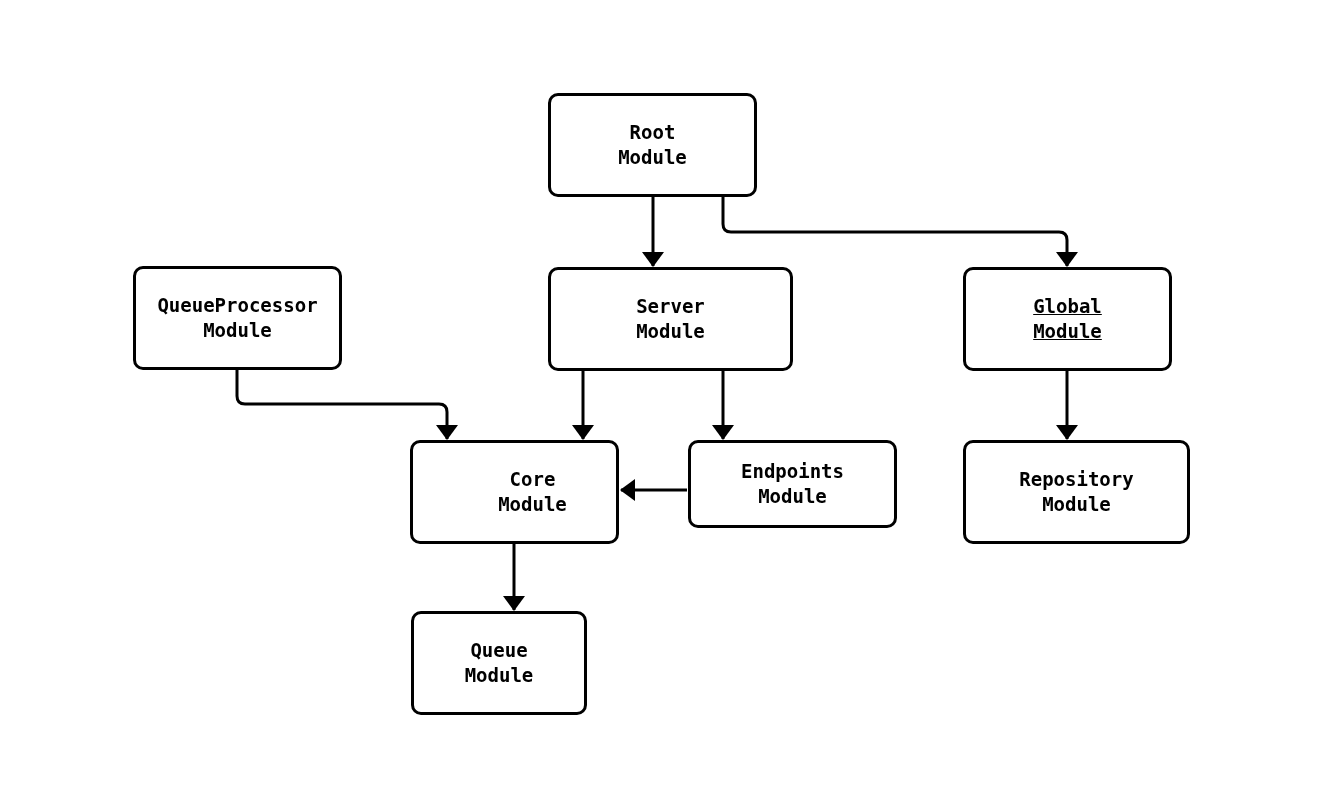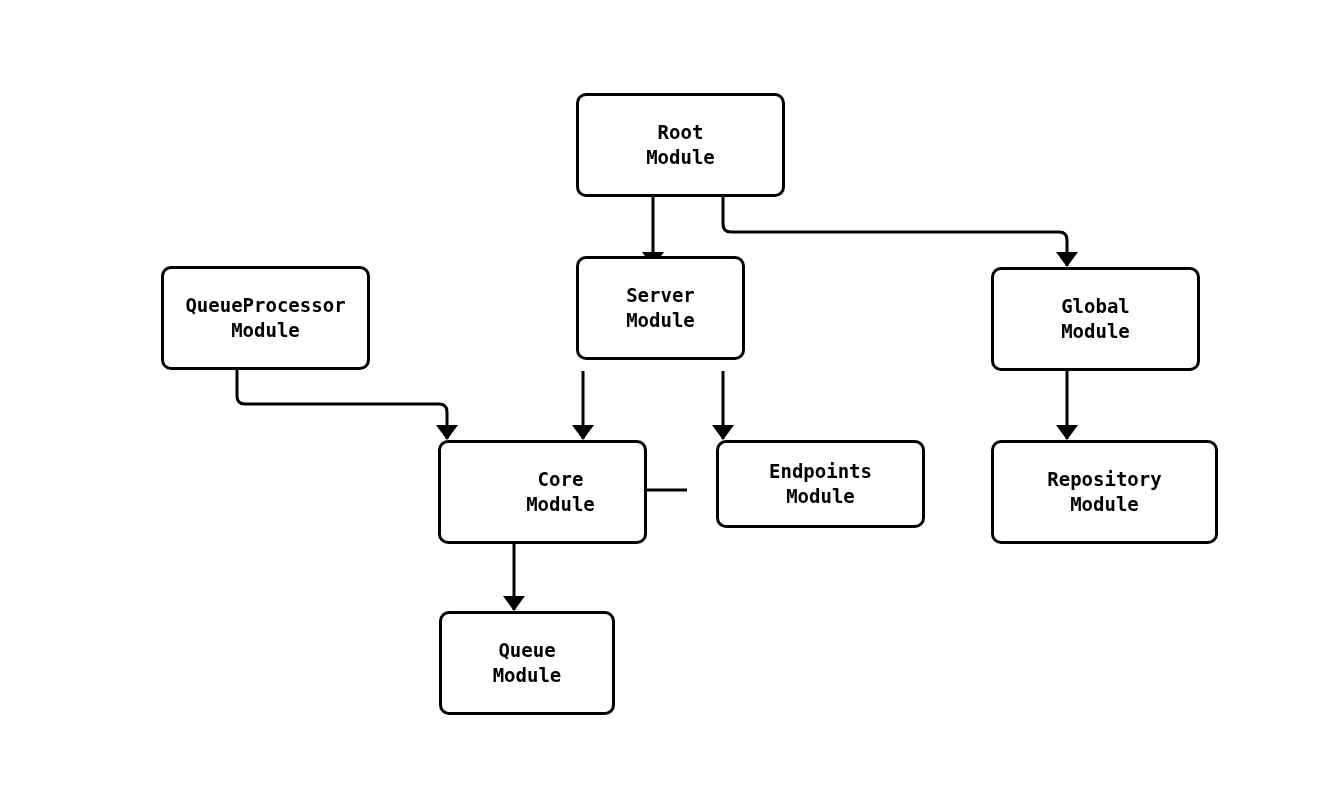--- a/index.html
+++ b/index.html
@@ -32,21 +32,20 @@
   .node {
     position: absolute;
     box-sizing: border-box;
     border: 3px solid #000000;
     border-radius: 10px;
     background: #ffffff;
     display: flex;
     align-items: center;
     justify-content: center;
     text-align: center;
-    margin-left: 28px;
   }
   .node-label {
     font-family: "DejaVu Sans Mono", monospace;
     font-weight: bold;
     font-size: 19px;
     line-height: 25px;
     color: #000000;
     white-space: pre-line;
   }
 </style>
@@ -73,25 +72,25 @@
   </svg>
   <div id="node-layer">
       <div class="node" style="left: 548px; top: 93px; width: 209px; height: 104px;">
         <span class="node-label">Root
 Module</span>
       </div>
       <div class="node" style="left: 133px; top: 266px; width: 209px; height: 104px; justify-content: center;">
         <span class="node-label">QueueProcessor
 Module</span>
       </div>
-      <div class="node" style="left: 548px; top: 256px; width: 169px; height: 104px;">
+      <div class="node" style="left: 548px; top: 267px; width: 245px; height: 104px;">
         <span class="node-label">Server
 Module</span>
       </div>
-      <div class="node" style="left: 963px; top: 267px; width: 209px; height: 104px;">
+      <div class="node" style="left: 963px; top: 267px; width: 209px; height: 104px; text-decoration: underline;">
         <span class="node-label">Global
 Module</span>
       </div>
       <div class="node" style="left: 410px; top: 440px; width: 209px; height: 104px; padding-left: 36px;">
         <span class="node-label">Core
 Module</span>
       </div>
       <div class="node" style="left: 688px; top: 440px; width: 209px; height: 88px;">
         <span class="node-label">Endpoints
 Module</span>

